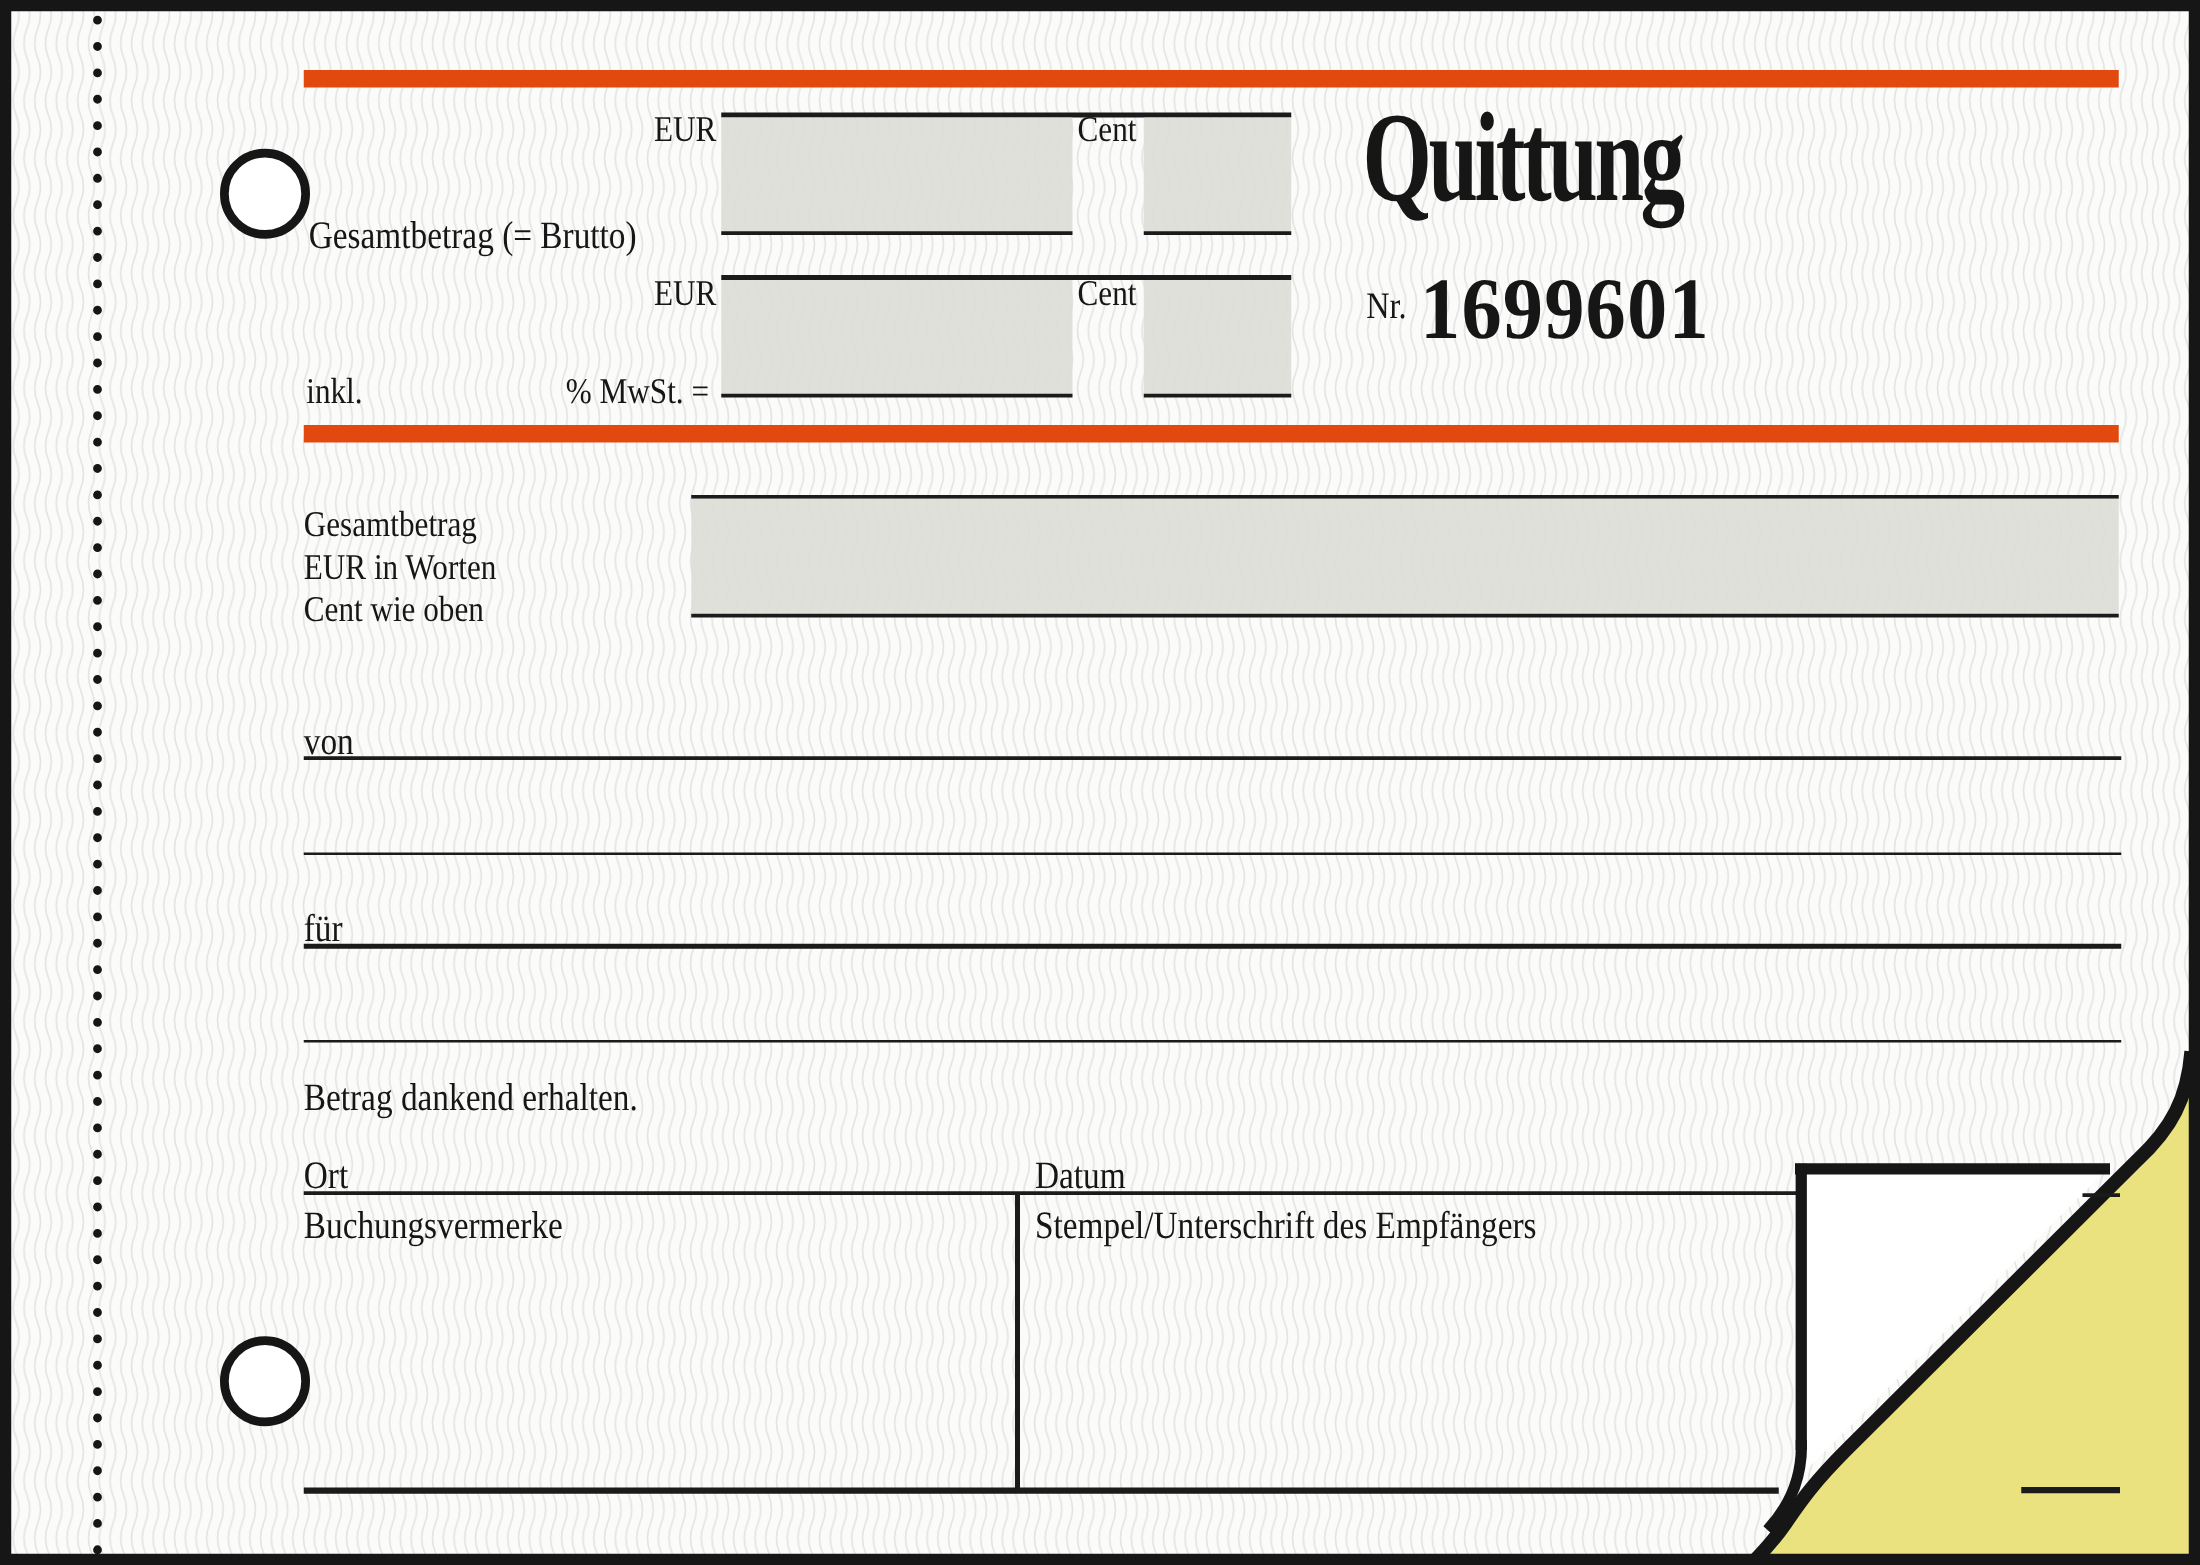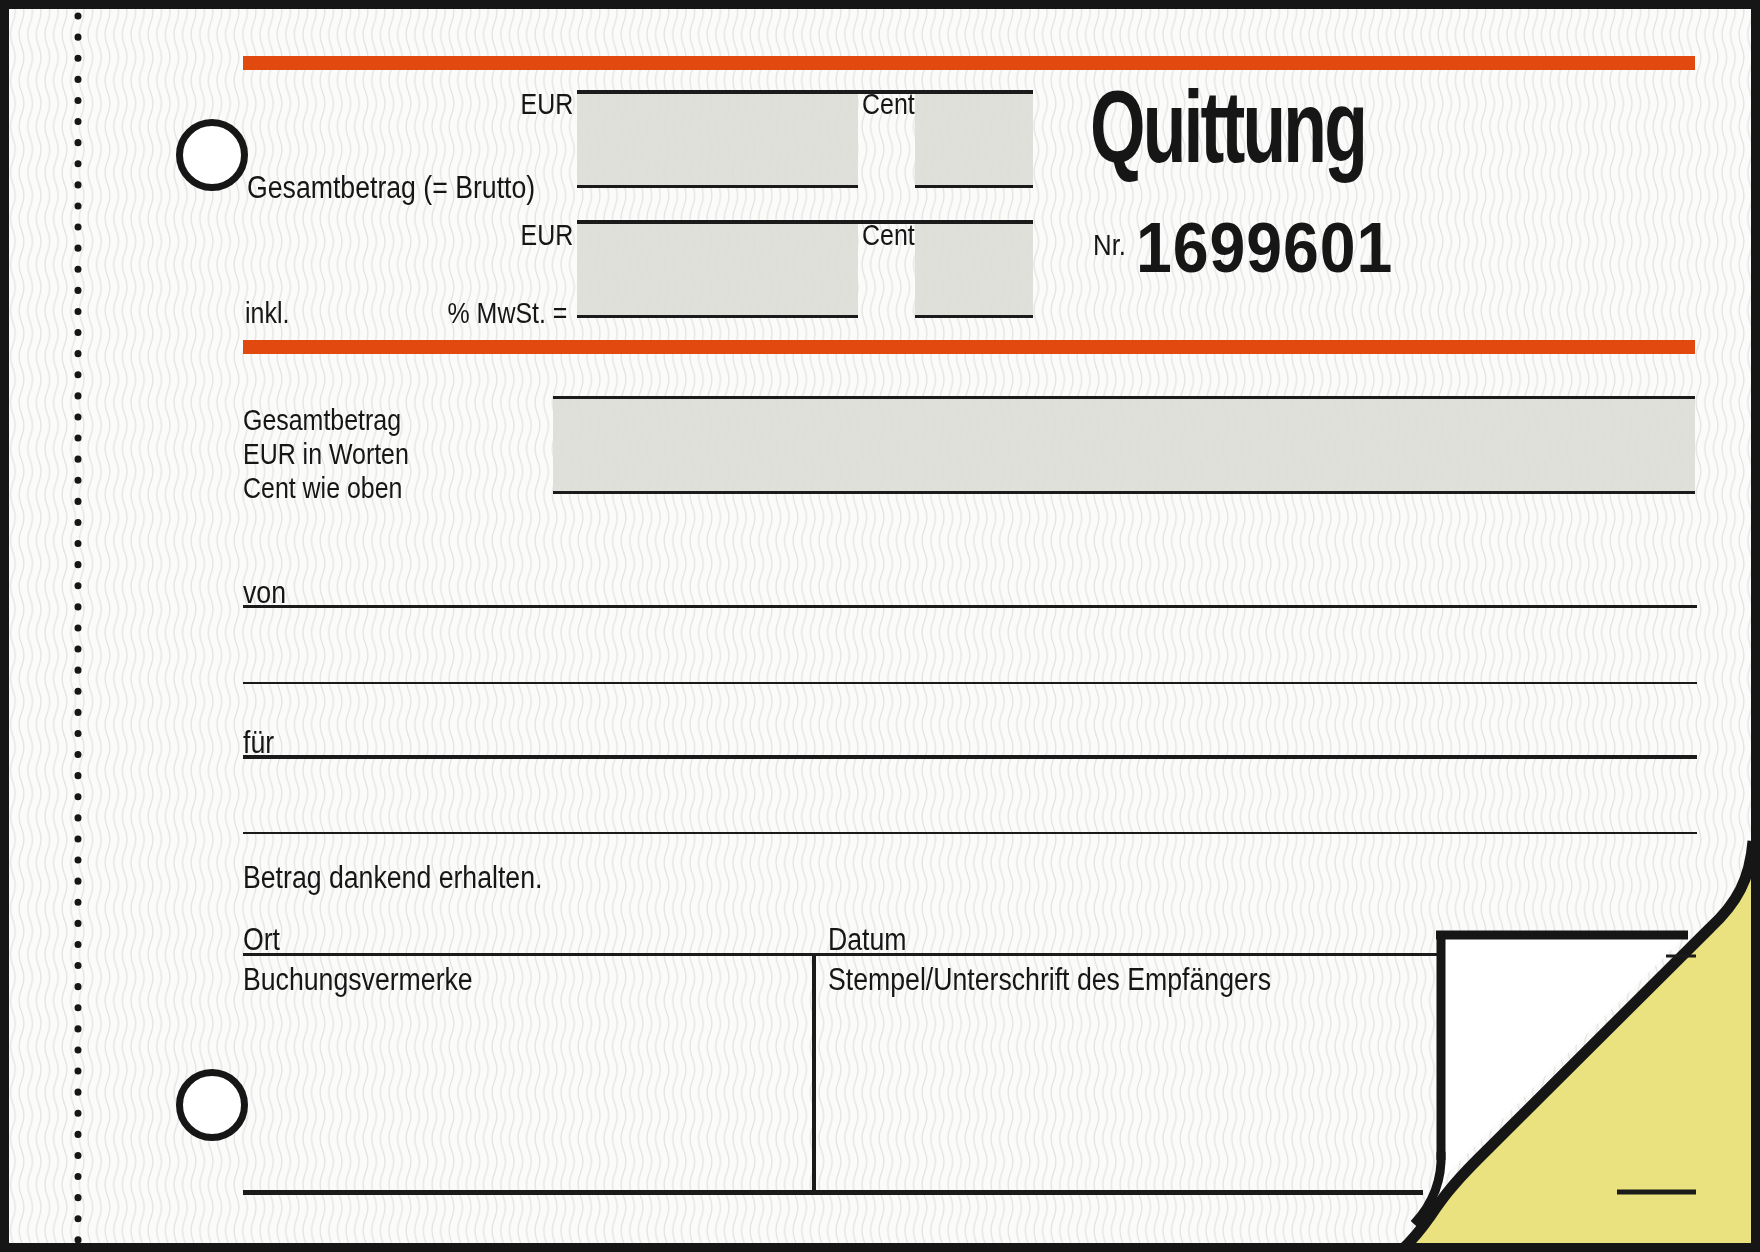--- a/index.html
+++ b/index.html
@@ -1,17 +1,17 @@
 <!DOCTYPE html>
 <html><head>
 <meta charset="utf-8">
 <style>
   html,body{margin:0;padding:0;background:#888;}
   #canvas{position:relative;width:1760px;height:1252px;background:#fbfbfa;overflow:hidden;
-          font-family:Liberation Sans, sans-serif;color:#161616;}
+          font-family:Liberation Serif, serif;color:#161616;}
   svg.layer{position:absolute;left:0;top:0;pointer-events:none;}
   .abs{position:absolute;}
   .t{position:absolute;white-space:nowrap;line-height:1;color:#161616;
      transform:scaleX(.86);transform-origin:0 0;}
   .tr{transform-origin:100% 0;text-align:right;}
   .lbl29{font-size:29px;}
   .lbl31{font-size:31px;}
   .hline{position:absolute;background:#1b1b1b;}
   .grayfield{position:absolute;background:rgba(221,221,216,0.92);}
   .orangebar{position:absolute;height:14px;background:#e2490f;}

